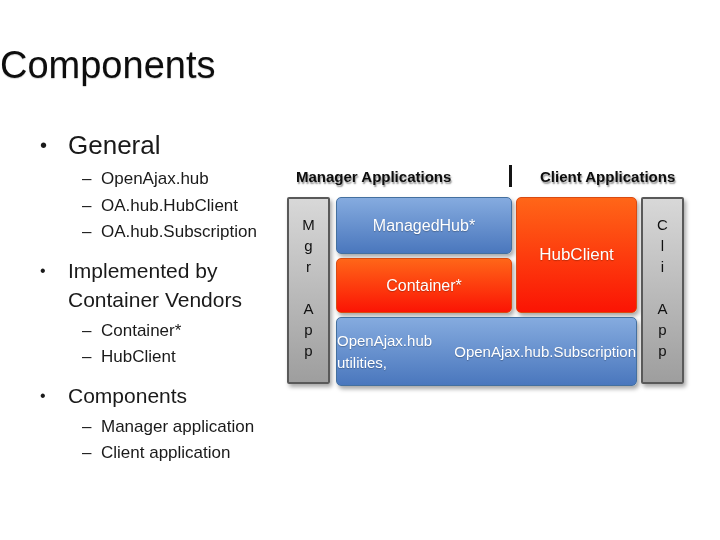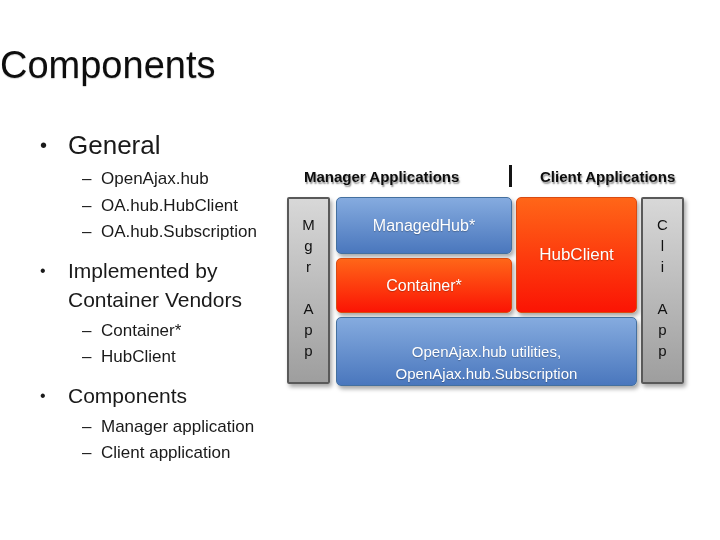--- a/index.html
+++ b/index.html
@@ -57,24 +57,24 @@
     color:#111; text-shadow:none;
     flex-direction:column; justify-content:flex-start; padding-top:15px;
     box-sizing:border-box;
   }
   .vletter { display:block; height:21px; line-height:21px; font-size:15px; text-align:center; }
 
   .box-mgr   { left:287px; top:197px; width:43px;  height:187px; }
   .box-mhub  { left:336px; top:197px; width:174px; height:55px;  font-size:16px; }
   .box-cont  { left:336px; top:258px; width:174px; height:53px;  font-size:16px; }
   .box-hubc  { left:516px; top:197px; width:119px; height:114px; font-size:17px; }
-  .box-util  { left:336px; top:317px; width:299px; height:67px;  font-size:15px; flex-direction:column; line-height:22px;justify-content:flex-end; }
+  .box-util  { left:336px; top:317px; width:299px; height:67px;  font-size:15px; flex-direction:row; line-height:22px; }
   .box-cli   { left:641px; top:197px; width:43px;  height:187px; }
 
-  .label-manager { left:304px; top:168px; }
+  .label-manager { left:296px; top:168px; }
   .label-client  { left:540px; top:168px; }
 </style>
 </head>
 <body>
 
 <div class="slide-title">Components</div>
 
 <div class="outline">
 
   <div class="l1row big first">

